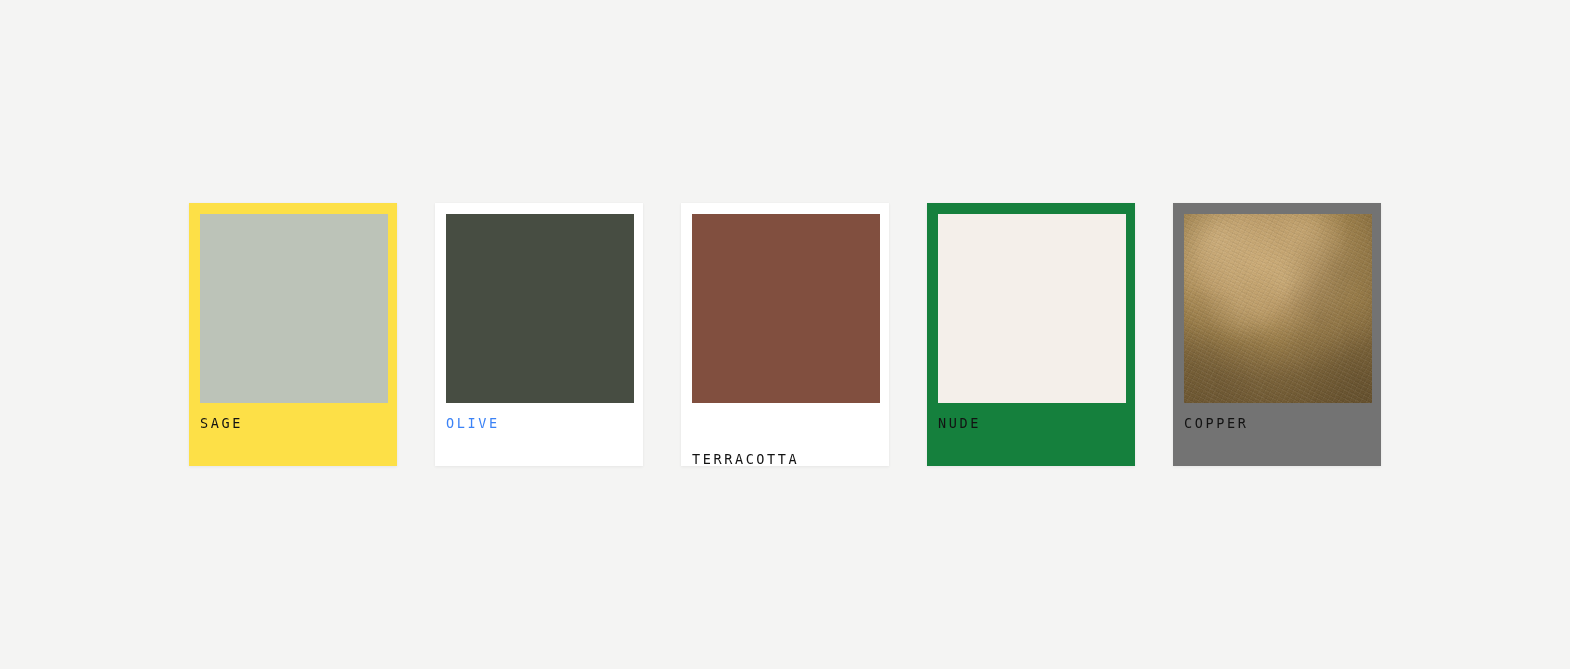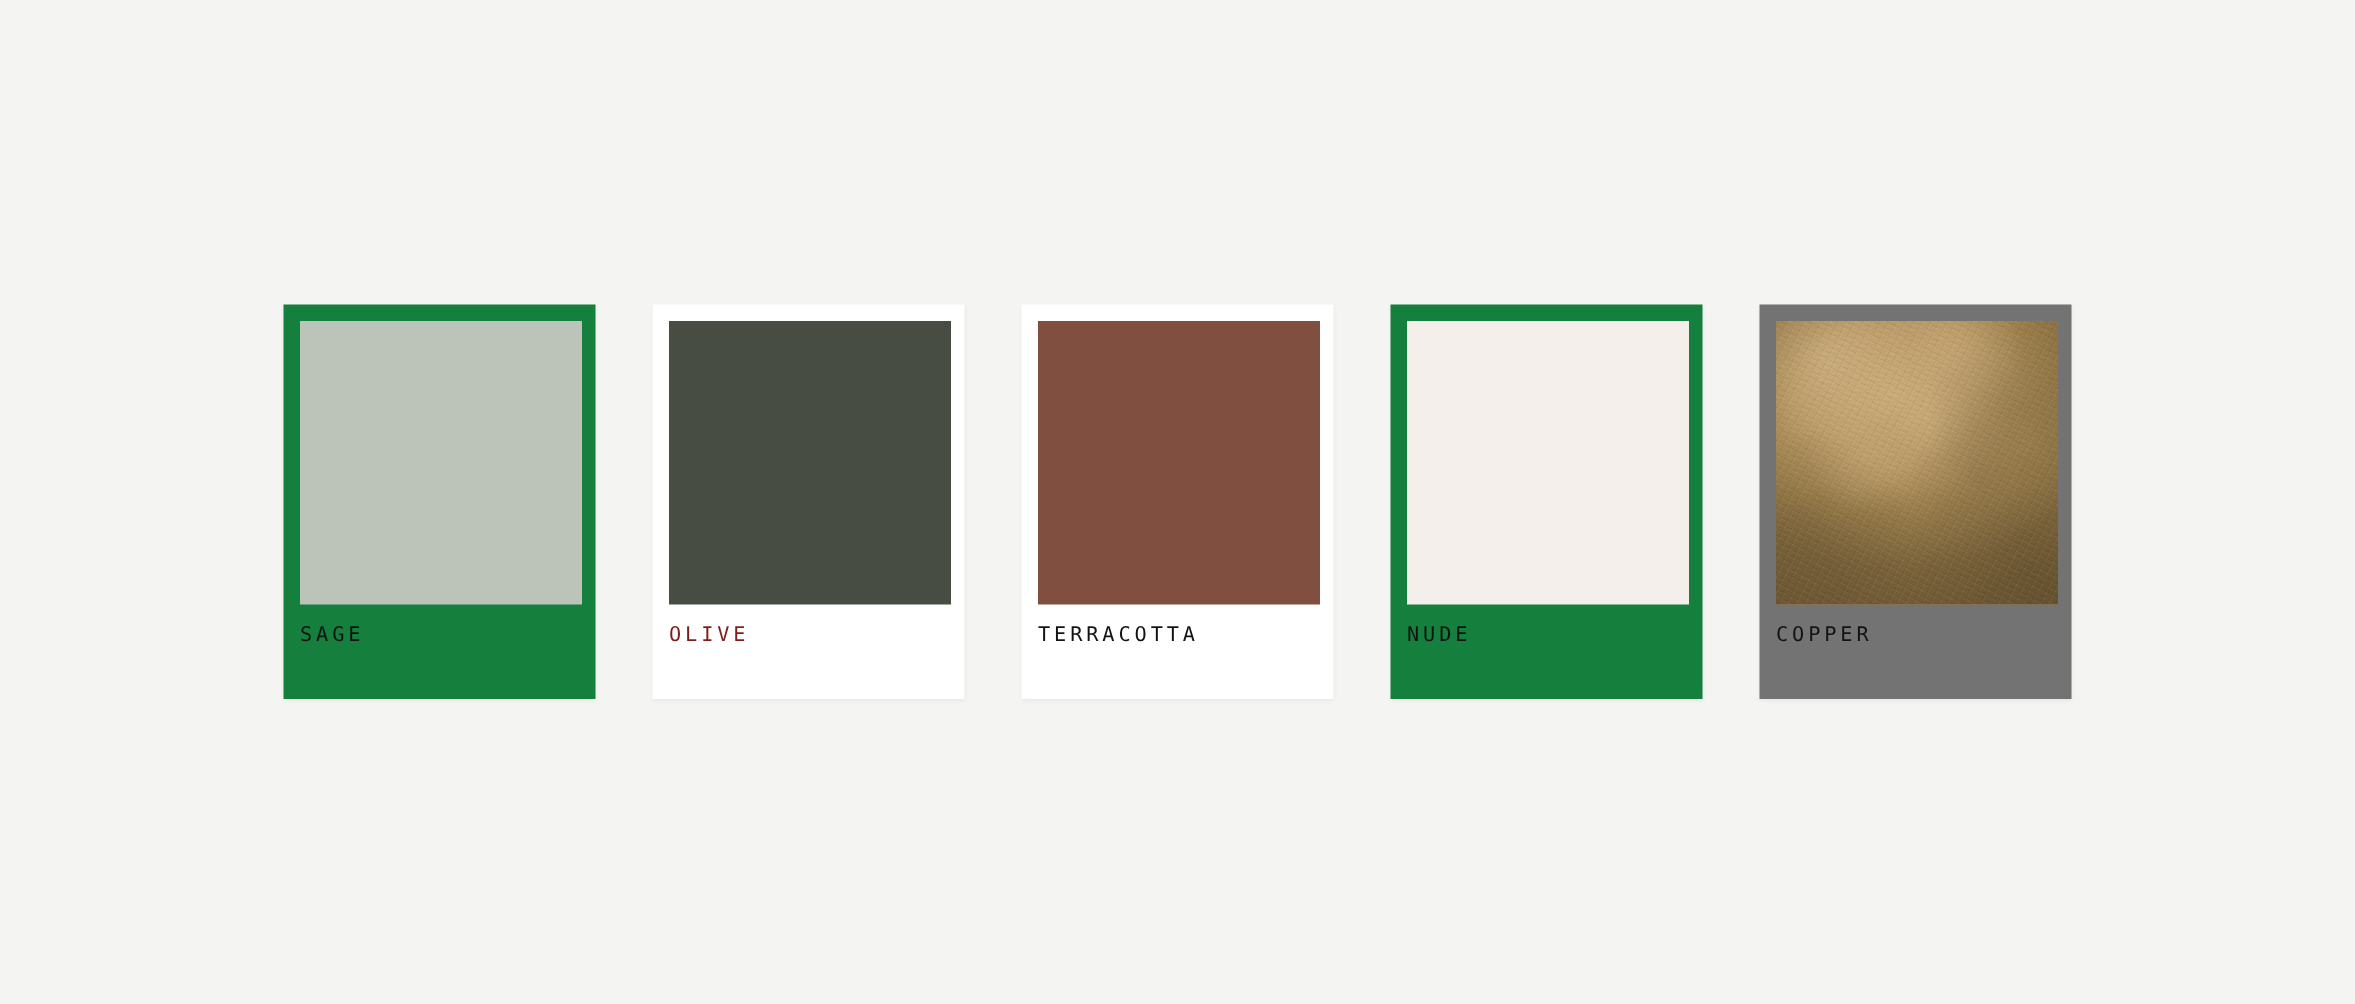--- a/index.html
+++ b/index.html
@@ -103,31 +103,31 @@
       repeating-linear-gradient(8deg,   rgba(0,0,0,0.025) 0px, rgba(0,0,0,0.025) 1px, rgba(255,255,255,0) 1px, rgba(255,255,255,0) 3px);
     opacity: 0.9;
   }
 </style>
 </head>
 <body style="background: rgb(244, 244, 243);">
 
 <div id="swatch-gallery">
   <div class="swatch-row">
 
-    <div class="swatch-card" style="background: #15803d;">
+    <div class="swatch-card" style="background: #fde047;">
       <div class="swatch-chip" style="background: rgb(188, 195, 184);"></div>
       <div class="swatch-label" style="color: rgb(19, 19, 19);">SAGE</div>
     </div>
 
     <div class="swatch-card" style="background: rgb(255, 255, 255);">
       <div class="swatch-chip" style="background: rgb(71, 77, 66);"></div>
-      <div class="swatch-label" style="color: #7f1d1d;">OLIVE</div>
+      <div class="swatch-label" style="color: #3b82f6;">OLIVE</div>
     </div>
 
-    <div class="swatch-card" style="background: rgb(255, 255, 255);">
+    <div class="swatch-card" style="background: rgb(255, 255, 255); gap: 36px;">
       <div class="swatch-chip" style="background: rgb(129, 79, 63);"></div>
       <div class="swatch-label" style="color: rgb(19, 19, 19);">TERRACOTTA</div>
     </div>
 
     <div class="swatch-card" style="background: #15803d;">
       <div class="swatch-chip" style="background: rgb(244, 239, 234);"></div>
       <div class="swatch-label" style="color: rgb(19, 19, 19);">NUDE</div>
     </div>
 
     <div class="swatch-card" style="background: #737373;">

